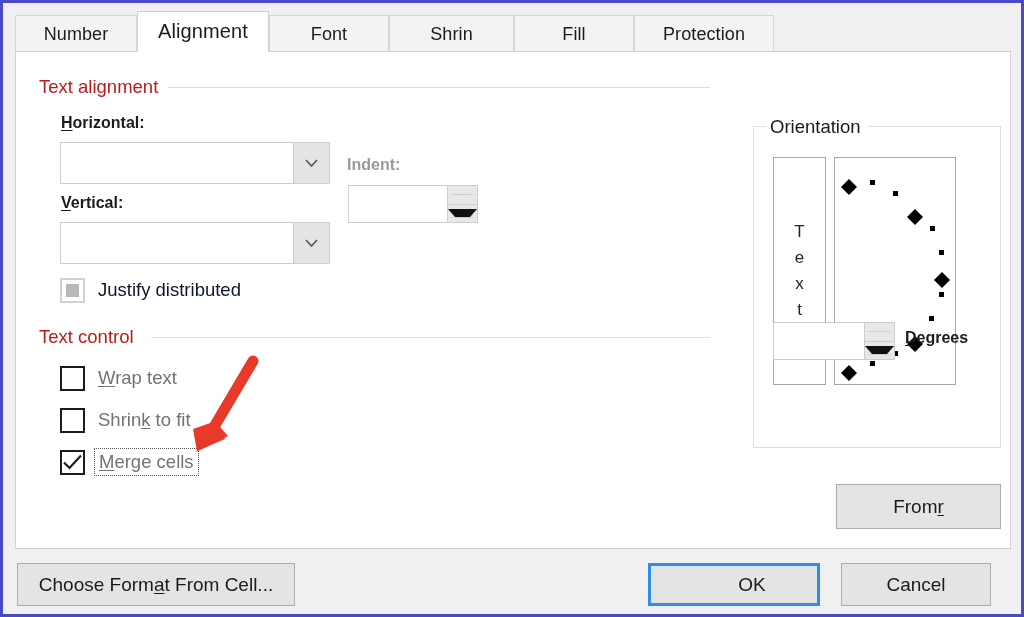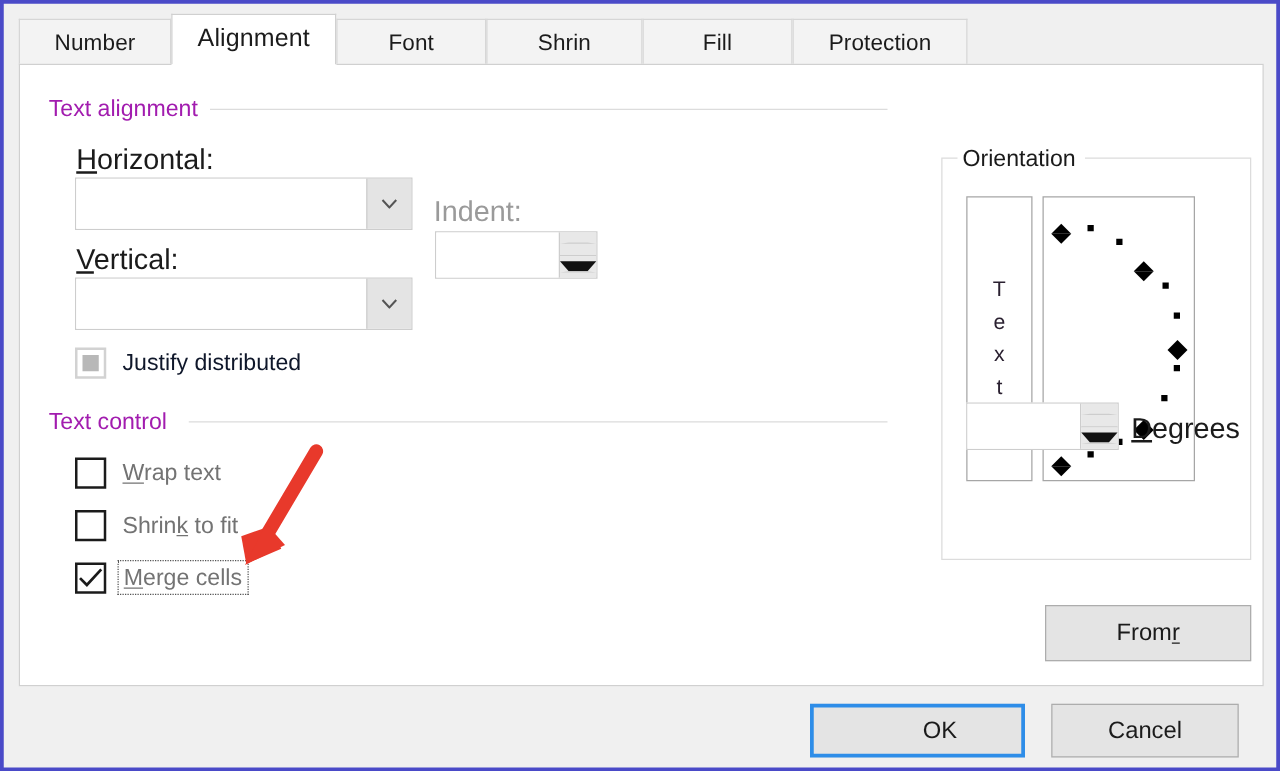--- a/index.html
+++ b/index.html
@@ -66,38 +66,39 @@
     left: 12px; top: 48px;
     width: 996px; height: 498px;
     background: #ffffff;
     border: 1px solid #d0d0d0;
   }
 
   
   .grouplabel {
     position: absolute;
     font-size: 18.5px;
-    color: #a21caf;
+    color: #b91c1c;
     background: #ffffff;
     padding-right: 10px;
     z-index: 3;
     white-space: nowrap;
   }
   .grouprule {
     position: absolute;
     height: 1px;
     background: #dcdcdc;
   }
 
   
   .fieldlabel {
     position: absolute;
-    font-size: 23px;
+    font-size: 16px;
     color: #1b1b1b;
     white-space: nowrap;
+    font-weight: bold;
   }
   .fieldlabel.disabled { color: #9a9a9a; }
   .ul { text-decoration: underline; text-underline-offset: 2px; }
 
   
   .combo {
     position: absolute;
     height: 42px;
     background: #ffffff;
     border: 1px solid #cdcdcd;
@@ -432,20 +433,23 @@
     <div class="fieldlabel" style="left:889px; top:277px;">
       <span class="ul">D</span><span>egrees</span>
     </div>
 
     <div class="btn" style="left:820px; top:432px; width:165px; height:45px;">
       <span><span>From</span><span class="ul">r</span></span>
     </div>
 
   </div>
 
+  <div class="btn" style="left:14px; top:560px; width:278px; height:43px;">
+    <span><span>Choose Form</span><span class="ul">a</span><span>t From Cell...</span></span>
+  </div>
 
   <div class="btn default" style="left:645px; top:560px; width:172px; height:43px;padding-left:36px;">
     <span>OK</span>
   </div>
 
   <div class="btn" style="left:838px; top:560px; width:150px; height:43px;">
     <span>Cancel</span>
   </div>
 
   <svg id="annotation-arrow" viewBox="0 0 90 110">

